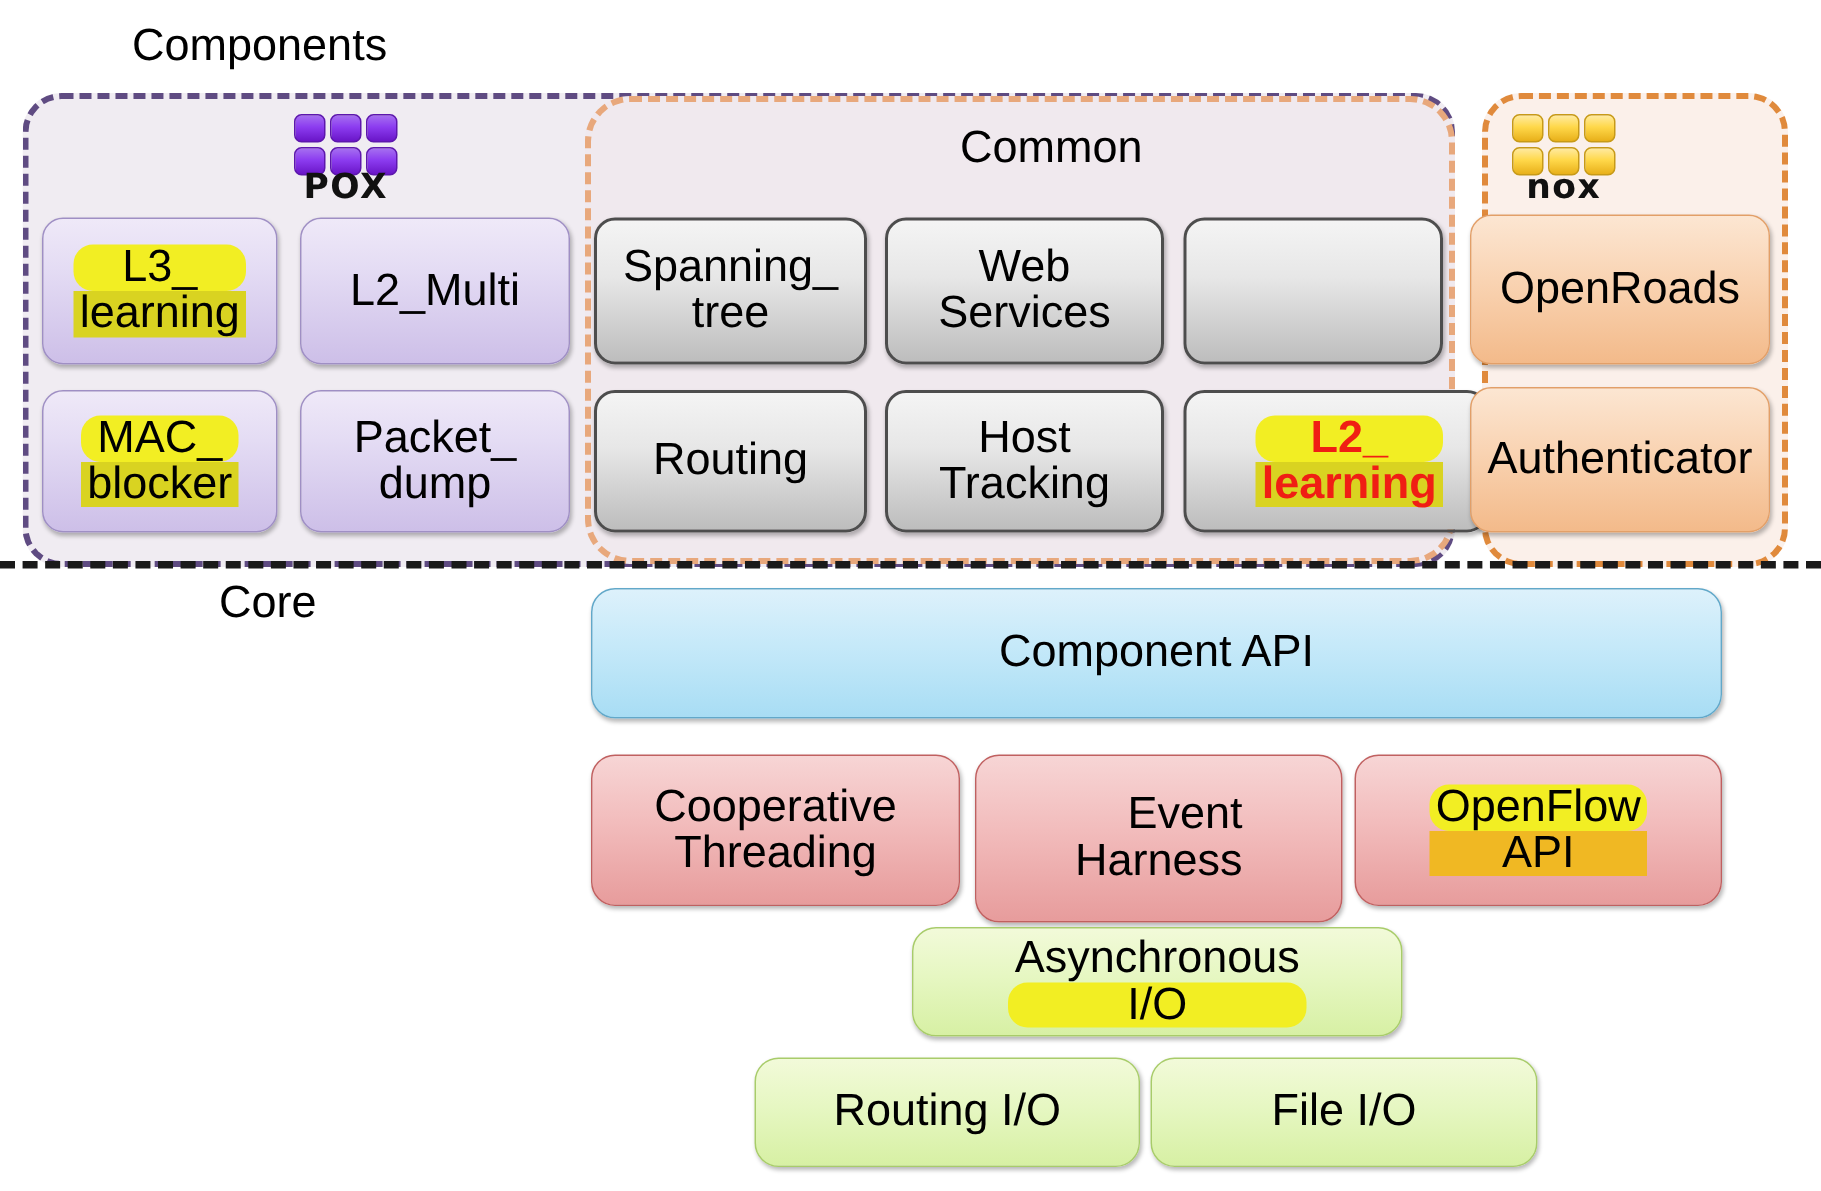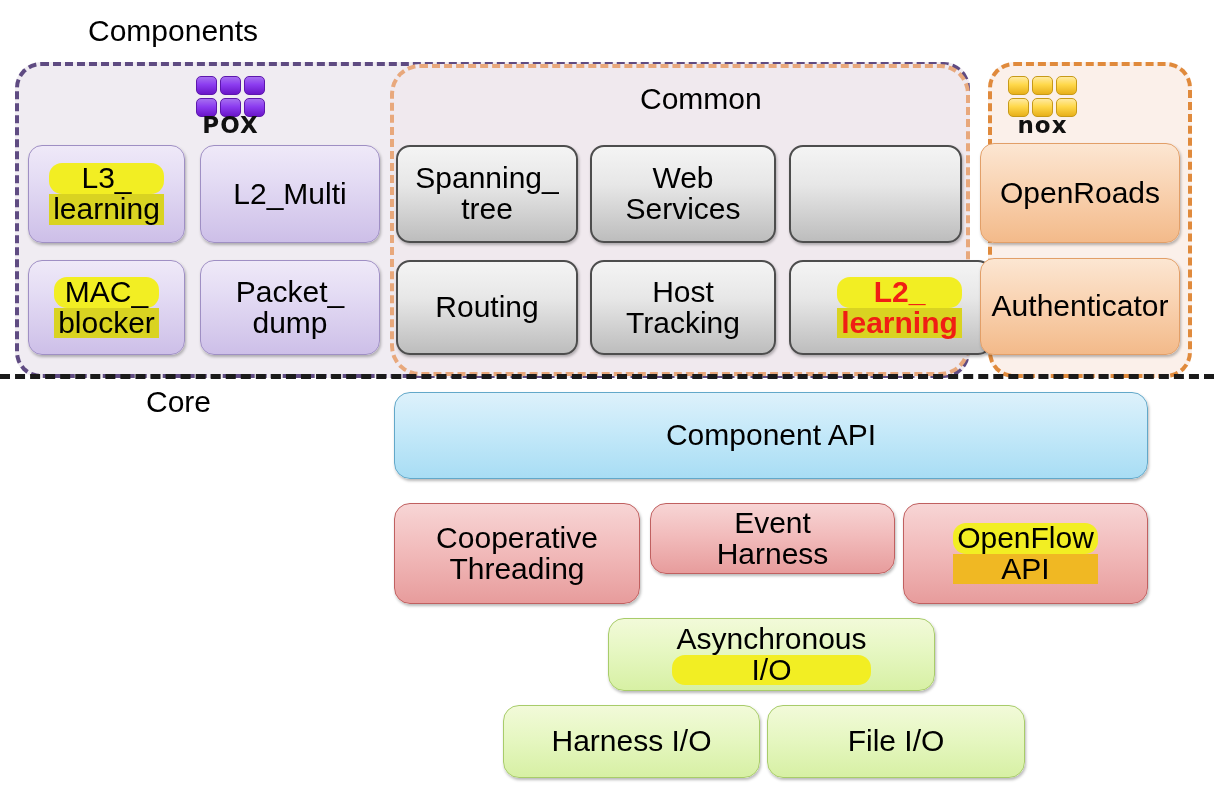--- a/index.html
+++ b/index.html
@@ -240,21 +240,21 @@
   </div>
 </div>
 
 <div class="abs node n-red" style="left:394px;top:503px;width:246px;height:101px;">
   <div>
     <span>Cooperative</span>
     <span>Threading</span>
   </div>
 </div>
 
-<div class="abs node n-red" style="left:650px;top:503px;width:245px;height:71px;">
+<div class="abs node n-red" style="left:650px;top:503px;width:245px;height:112px;text-align:right;">
   <div>
     <span>Event</span>
     <span>Harness</span>
   </div>
 </div>
 
 <div class="abs node n-red" style="left:903px;top:503px;width:245px;height:101px;">
   <div>
     <span class="hl">OpenFlow</span>
     <span class="hl-amber">API</span>
@@ -265,21 +265,21 @@
   <div>
     <span>
         <span>Asynchronous </span>
         <span class="hl">I/O</span>
       </span>
   </div>
 </div>
 
 <div class="abs node n-green" style="left:503px;top:705px;width:257px;height:73px;">
   <div>
-    <span>Harness I/O</span>
+    <span>Routing I/O</span>
   </div>
 </div>
 
 <div class="abs node n-green" style="left:767px;top:705px;width:258px;height:73px;">
   <div>
     <span>File I/O</span>
   </div>
 </div>
 
 </body></html>

